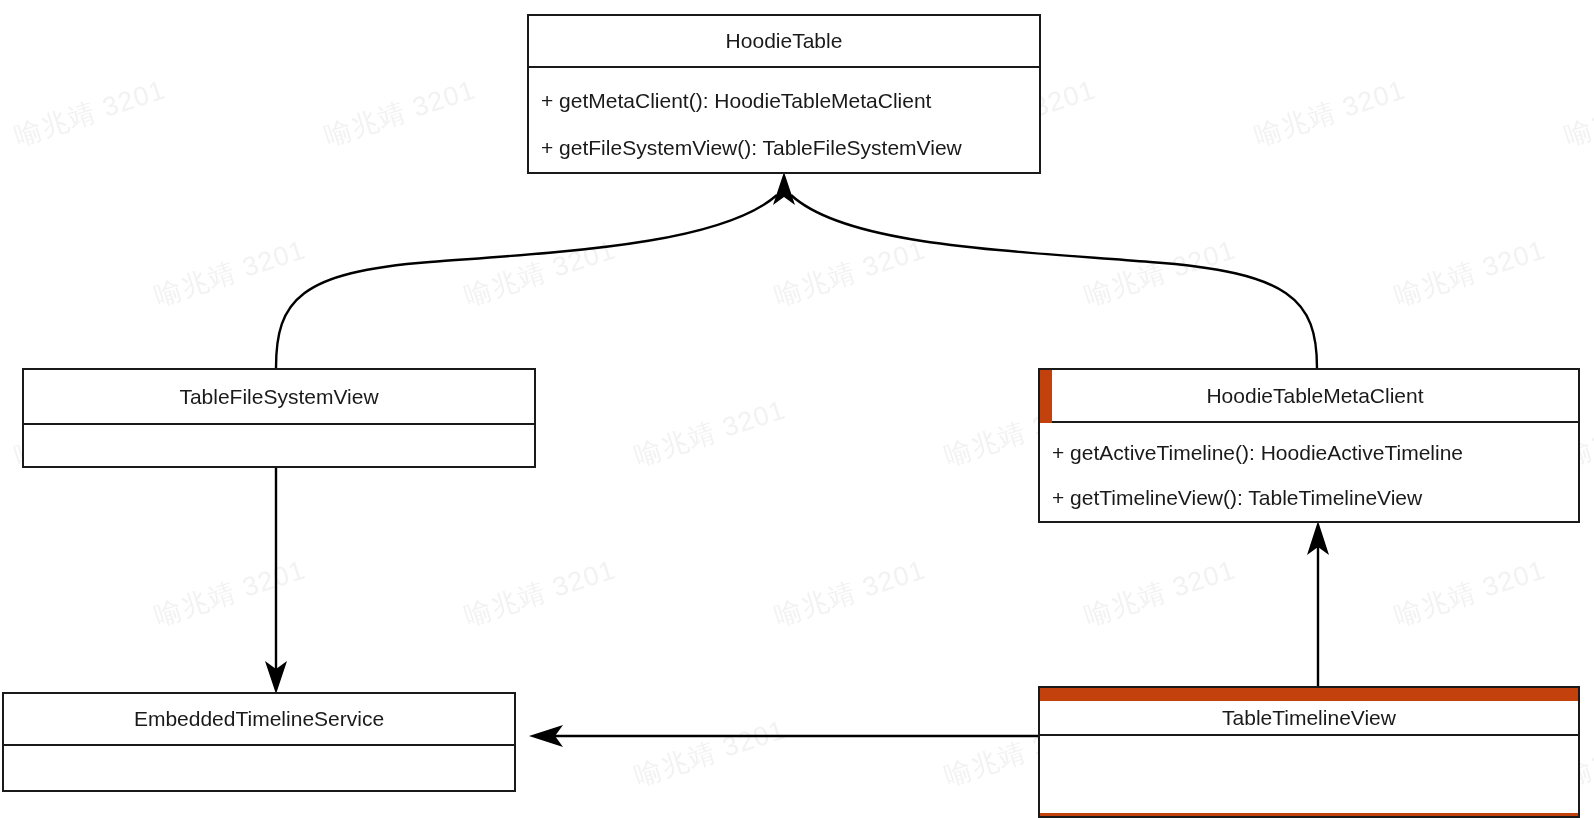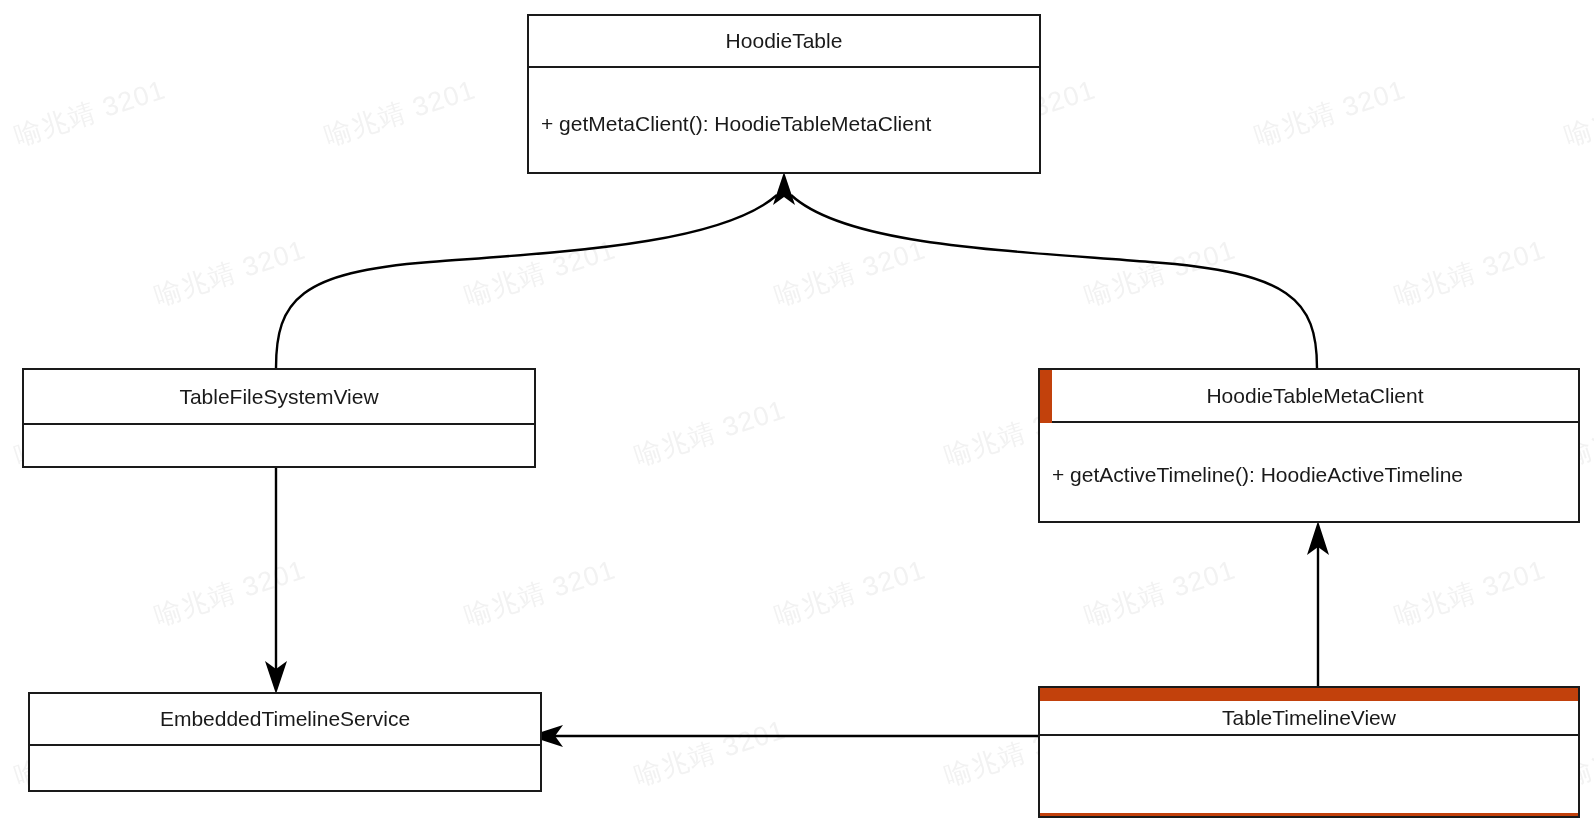--- a/index.html
+++ b/index.html
@@ -90,21 +90,21 @@
   #box-hoodie-table .uml-body   { height: 104px; gap: 24px; padding-top: 8px; }
 
   #box-table-file-system-view { left: 14px; top: 368px; width: 514px; height: 100px; margin-left: 8px; }
   #box-table-file-system-view .uml-header { height: 55px; }
   #box-table-file-system-view .uml-body   { height: 41px; }
 
   #box-hoodie-table-meta-client { left: 1038px; top: 368px; width: 542px; height: 155px; }
   #box-hoodie-table-meta-client .uml-header { height: 53px; margin-left: 12px; }
   #box-hoodie-table-meta-client .uml-body   { height: 98px; gap: 22px; padding-top: 6px; }
 
-  #box-embedded-timeline-service { left: 28px; top: 692px; width: 514px; height: 100px; }
+  #box-embedded-timeline-service { left: 2px; top: 692px; width: 514px; height: 100px; }
   #box-embedded-timeline-service .uml-header { height: 52px; }
   #box-embedded-timeline-service .uml-body   { height: 44px; }
 
   #box-table-timeline-view { left: 1038px; top: 686px; width: 542px; height: 132px; }
   #box-table-timeline-view .uml-header { height: 35px; margin-top: 13px; }
   #box-table-timeline-view .uml-body   { height: 77px; }
 </style>
 </head>
 <body>
 
@@ -175,32 +175,34 @@
 
      EmbeddedTimelineService (horizontal, left) --&gt;
     <line x1="1038" y1="736" x2="548" y2="736" stroke="#000000" stroke-width="2.4"></line>
     <path d="M 529,736 L 563,747 L 555,736 L 563,725 Z" fill="#000000"></path>
   </svg>
 
   <div class="uml-class" id="box-hoodie-table">
     <div class="uml-header">HoodieTable</div>
     <div class="uml-body">
       <div class="uml-member">+ getMetaClient(): HoodieTableMetaClient</div>
+      <div class="uml-member">+ getFileSystemView(): TableFileSystemView</div>
     </div>
   </div>
 
   <div class="uml-class" id="box-table-file-system-view">
     <div class="uml-header">TableFileSystemView</div>
     <div class="uml-body"></div>
   </div>
 
   <div class="uml-class" id="box-hoodie-table-meta-client">
     <div class="uml-header">HoodieTableMetaClient</div>
     <div class="uml-body">
       <div class="uml-member">+ getActiveTimeline(): HoodieActiveTimeline</div>
+      <div class="uml-member">+ getTimelineView(): TableTimelineView</div>
     </div>
   </div>
 
   <div class="uml-class" id="box-embedded-timeline-service">
     <div class="uml-header">EmbeddedTimelineService</div>
     <div class="uml-body"></div>
   </div>
 
   <div class="uml-class" id="box-table-timeline-view">
     <div class="uml-header">TableTimelineView</div>

